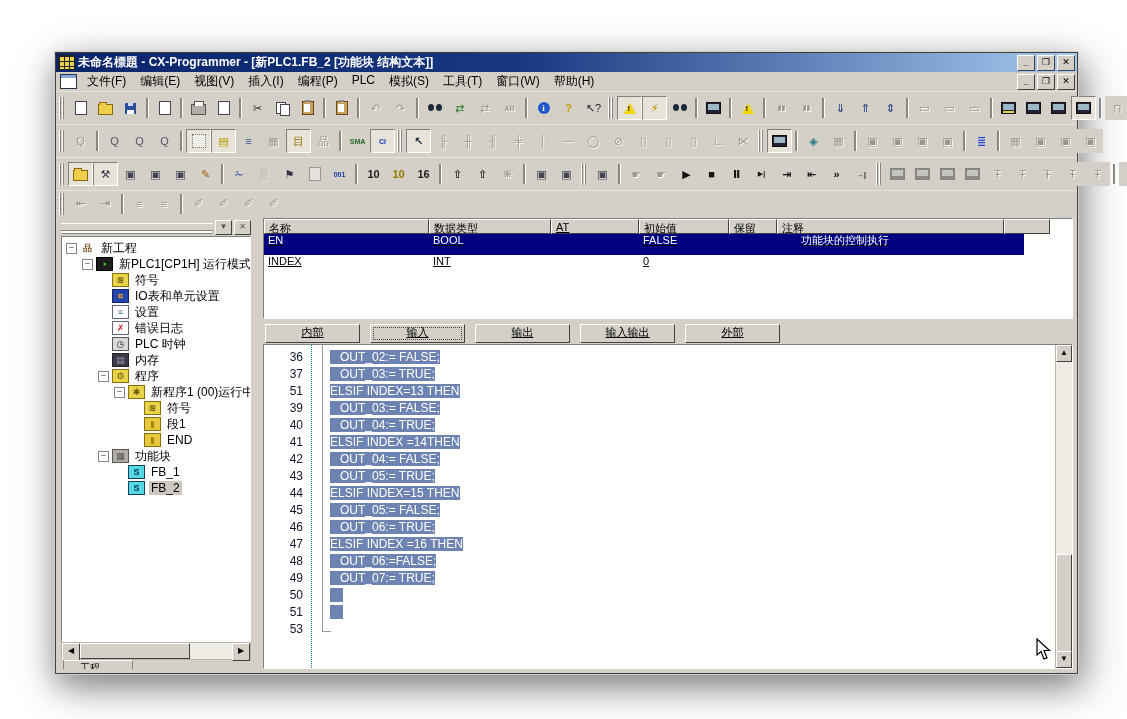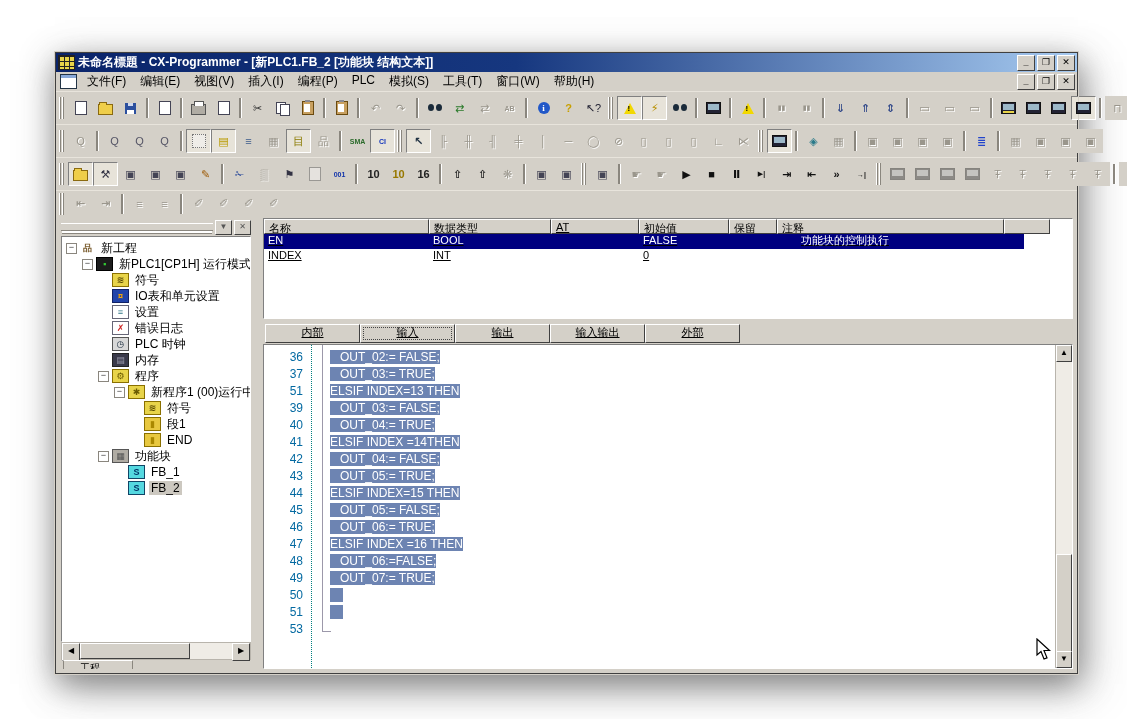--- a/index.html
+++ b/index.html
@@ -79,34 +79,34 @@
   .hscroll{height:16px;flex:none;display:flex;background:#efece6;border:1px solid #b8b4ac;align-items:stretch;}
   .sbtn{width:16px;height:100%;flex:none;background:#d4d0c8;border:1px solid;border-color:#fff #404040 #404040 #fff;font-size:8px;line-height:13px;text-align:center;color:#000;}
   .hthumb{width:108px;background:#d4d0c8;border:1px solid;border-color:#fff #404040 #404040 #fff;}
   .wstabzone{height:9px;flex:none;overflow:hidden;}
   .wstab{width:52px;height:16px;margin-left:2px;background:#d4d0c8;border:1px solid #8a867e;border-top-color:#fff;font-size:10px;padding-left:16px;color:#000;}
   
   .rightcol{flex:1;display:flex;flex-direction:column;min-width:0;min-height:0;text-decoration:underline;}
   .vtable{height:99px;flex:none;background:#fff;border:1px solid;border-color:#808080 #fff #fff #808080;overflow:hidden;font-size:11px;}
   .vhead{display:flex;}
   .vh{height:15px;box-sizing:border-box;padding:1px 4px;background:#d4d0c8;border:1px solid;border-color:#fff #404040 #404040 #fff;white-space:nowrap;overflow:hidden;flex:none;}
-  .vrow{display:flex;height:15px;line-height:13px;border-radius:6px;}
+  .vrow{display:flex;height:21px;line-height:13px;border-radius:6px;}
   .vc{box-sizing:border-box;padding:0 4px;white-space:nowrap;overflow:hidden;flex:none;}
   .vrow.sel{color:#fff;}
   .vrow.sel .vc{background:#000080;}
-  .tabstrip{height:22px;flex:none;display:flex;align-items:center;gap:0;padding:3px 0 0 2px;}
+  .tabstrip{height:22px;flex:none;display:flex;align-items:center;gap:10px;padding:3px 0 0 2px;}
   .tab{width:93px;height:17px;flex:none;background:#d4d0c8;border:1px solid;border-color:#fff #404040 #404040 #fff;
        font-size:11px;text-align:center;line-height:15px;color:#000;}
   .tab.active{outline:1px dotted #444;outline-offset:-4px;}
   .edwrap{flex:1;position:relative;background:#fff;border:1px solid;border-color:#808080 #fff #fff #808080;overflow:hidden;min-height:0;}
   .edbody{position:absolute;left:0;top:0;right:16px;bottom:0;padding-top:5px;overflow:hidden;}
   .edgutline{position:absolute;left:47px;top:0;bottom:0;border-left:1px dotted #008080;}
   .edbrk{position:absolute;left:58px;width:8px;border-left:1px solid #9c98aa;border-bottom:1px solid #9c98aa;}
   .edline{height:17px;display:flex;font-size:12px;white-space:pre;position:relative;}
-  .ednum{width:39px;flex:none;text-align:right;color:#0369a1;padding-right:9px;}
+  .ednum{width:39px;flex:none;text-align:right;color:#0f172a;padding-right:9px;}
   .edtext{padding-left:18px;color:#000;}
   .edtext .seltxt{background:#6d84b2;color:#fff;}
   .vsb{position:absolute;right:0;top:0;bottom:0;width:16px;background:#efece6;border-left:1px solid #b8b4ac;}
   .vsb .sbtn{position:absolute;left:0;width:14px;height:15px;}
   .vthumb{position:absolute;left:0;width:14px;height:96px;bottom:16px;background:#d4d0c8;border:1px solid;border-color:#fff #404040 #404040 #fff;}
   
   #cursor{position:absolute;left:1036px;top:638px;z-index:50;}
 </style>
 </head>
 <body>

